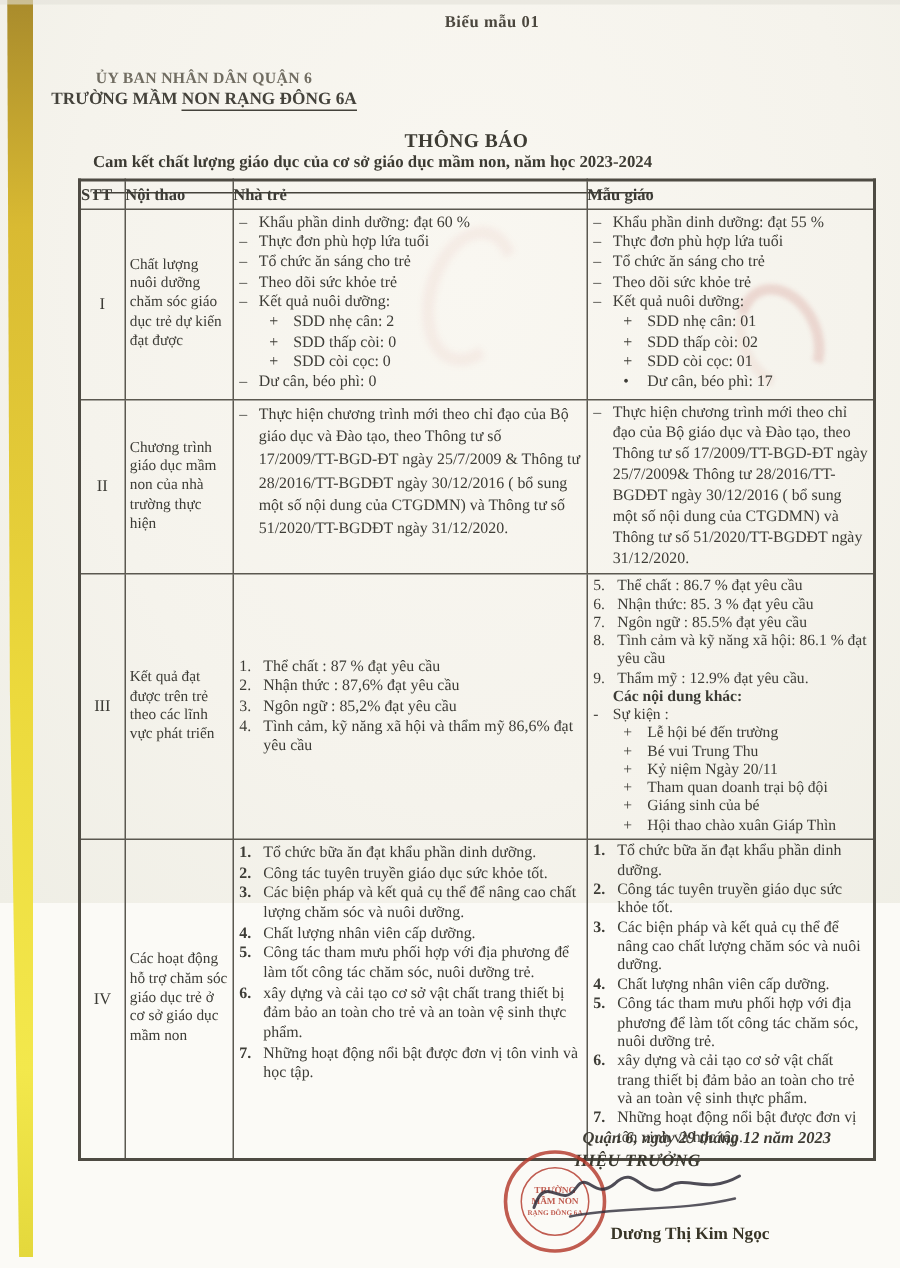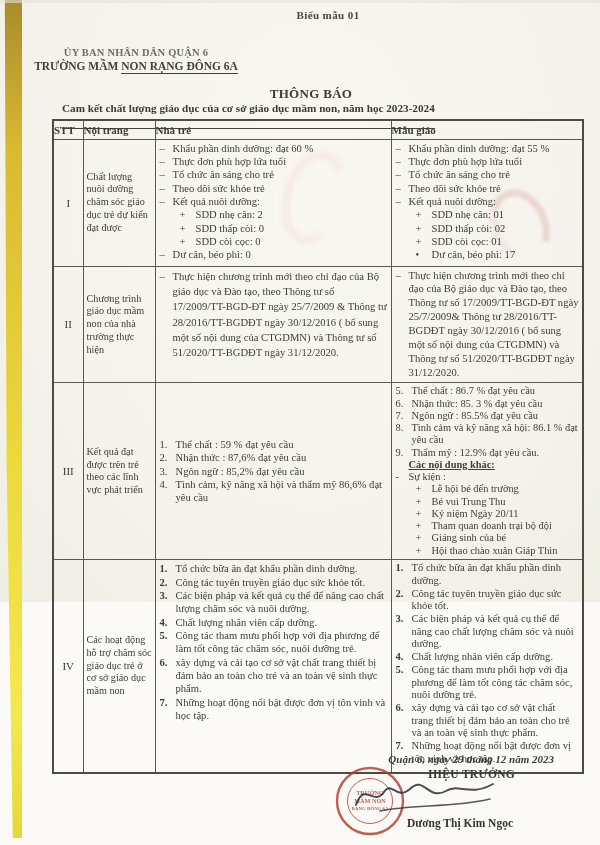--- a/index.html
+++ b/index.html
@@ -53,33 +53,33 @@
   td.c-stt   { text-align:center; vertical-align:middle; font-size:11px; }
   td.c-topic { vertical-align:middle; padding:2px 2px 2px 3px; font-size:10.2px; line-height:1.25; }
   td.c-body  { vertical-align:top; padding:2px 3px 2px 4px; line-height:1.26; }
 
   .line { display:flex; align-items:flex-start; }
   .line .mk { flex:0 0 13px; }
   .line .tx { flex:1 1 auto; }
   .line.ind { padding-left:14px; }
   .line.ind .mk { flex-basis:22px; text-align:left; padding-left:6px; }
   .line.num .mk { flex-basis:16px; }
-  .line.b { font-weight:bold;text-decoration:underline; }
+  .line.b { font-weight:bold; }
 
   tr[data-row="II"]  td.c-nha { line-height:1.45; }
   tr[data-row="II"]  td.c-mau { line-height:1.32; }
   tr[data-row="III"] td.c-nha { vertical-align:middle; }
   tr[data-row="III"] td.c-mau { line-height:1.18; font-size:10.4px; }
   tr[data-row="IV"]  td.c-mau { line-height:1.2; }
   tr[data-row="IV"]  .line.num .mk { font-weight:bold; }
 
   .f-date { position:absolute; top:753px; left:318px; width:236px; text-align:right;
     font-size:11px; font-weight:bold; font-style:italic; color:#3f3d35; }
-  .f-role { position:absolute; top:768px; left:335px; width:180px; text-align:right;
-    font-size:11.5px; font-weight:bold; color:#3b392f; letter-spacing:.3px; }
+  .f-role { position:absolute; top:768px; left:335px; width:180px; text-align:center;
+    font-size:11.5px; font-weight:bold; color:#3b392f; letter-spacing:.3px;font-style:italic; }
   .f-signer { position:absolute; top:817px; left:338px; width:175px; text-align:right;
     font-size:11.5px; font-weight:bold; color:#383527; }
   .stamp { position:absolute; left:333px; top:764px; width:74px; height:74px; opacity:.82; }
   .sig { position:absolute; left:350px; top:771px; width:150px; height:48px; }
 </style>
 </head>
 <body>
 
 <div class="sheet">
   <div class="edge-strip"></div>
@@ -100,21 +100,21 @@
   <table class="commit">
     <colgroup>
         <col class="c1">
         <col class="c2">
         <col class="c3">
         <col class="c4">
       </colgroup>
     <thead>
         <tr>
           <th>STT</th>
-          <th>Nội trang</th>
+          <th>Nội thao</th>
           <th>Nhà trẻ</th>
           <th>Mẫu giáo</th>
         </tr>
       </thead>
     <tbody>
         <tr data-row="I">
           <td class="c-stt">I</td>
           <td class="c-topic">Chất lượng nuôi dưỡng chăm sóc giáo dục trẻ dự kiến đạt được</td>
           <td class="c-body c-nha">
             <div class="line">
@@ -208,21 +208,21 @@
               <span class="tx">Thực hiện chương trình mới theo chỉ đạo của Bộ giáo dục và Đào tạo, theo Thông tư số 17/2009/TT-BGD-ĐT ngày 25/7/2009&amp; Thông tư 28/2016/TT-BGDĐT ngày 30/12/2016 ( bổ sung một số nội dung của CTGDMN) và Thông tư số 51/2020/TT-BGDĐT ngày 31/12/2020.</span>
             </div>
           </td>
         </tr>
         <tr data-row="III">
           <td class="c-stt">III</td>
           <td class="c-topic">Kết quả đạt được trên trẻ theo các lĩnh vực phát triển</td>
           <td class="c-body c-nha">
             <div class="line num">
               <span class="mk">1.</span>
-              <span class="tx">Thể chất  : 59 % đạt yêu cầu</span>
+              <span class="tx">Thể chất  : 87 % đạt yêu cầu</span>
             </div>
             <div class="line num">
               <span class="mk">2.</span>
               <span class="tx">Nhận thức : 87,6% đạt yêu cầu</span>
             </div>
             <div class="line num">
               <span class="mk">3.</span>
               <span class="tx">Ngôn ngữ : 85,2% đạt yêu cầu</span>
             </div>
             <div class="line num">

